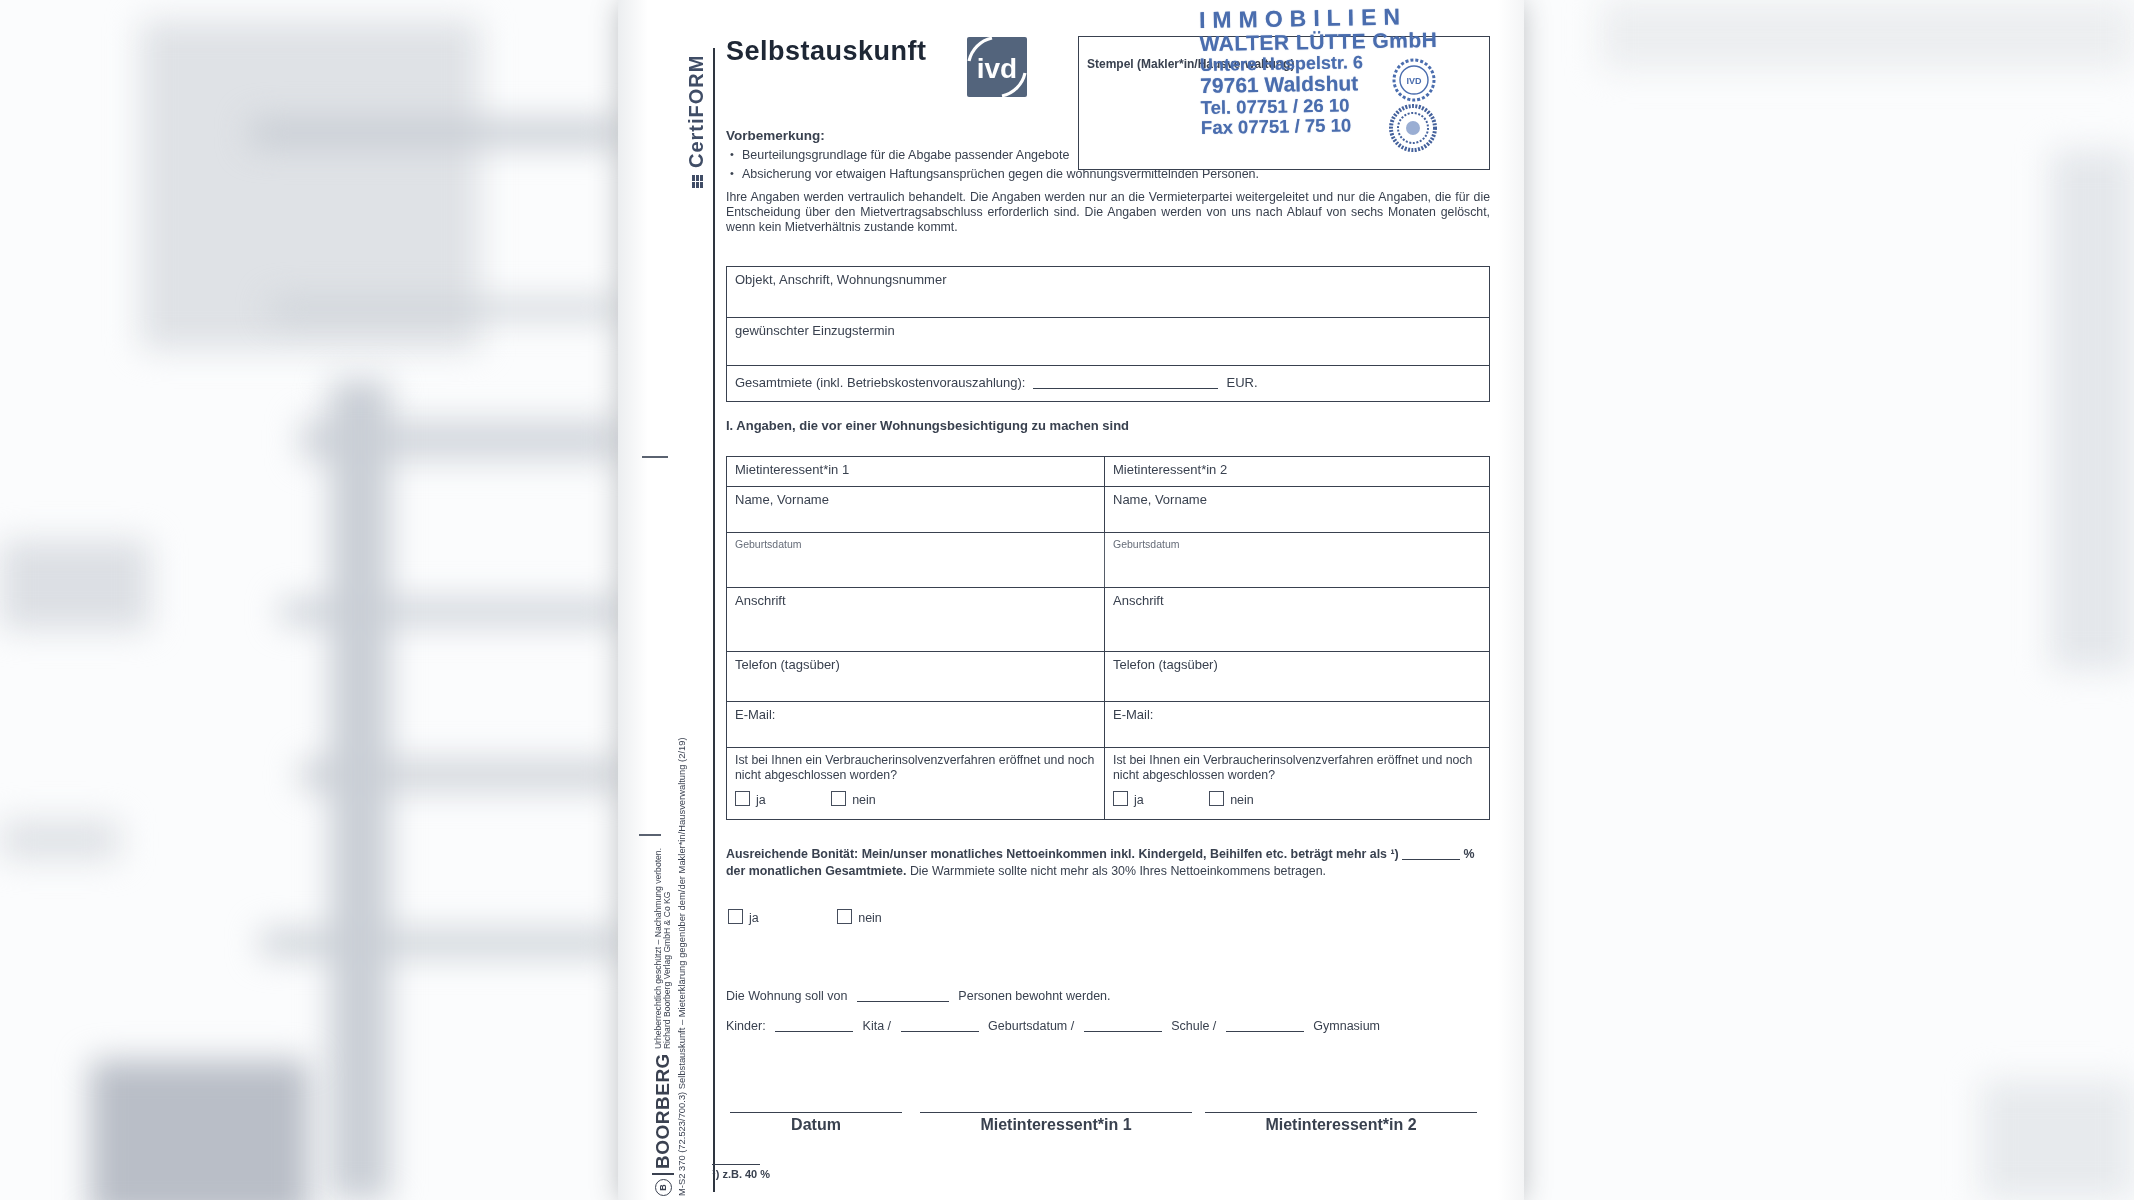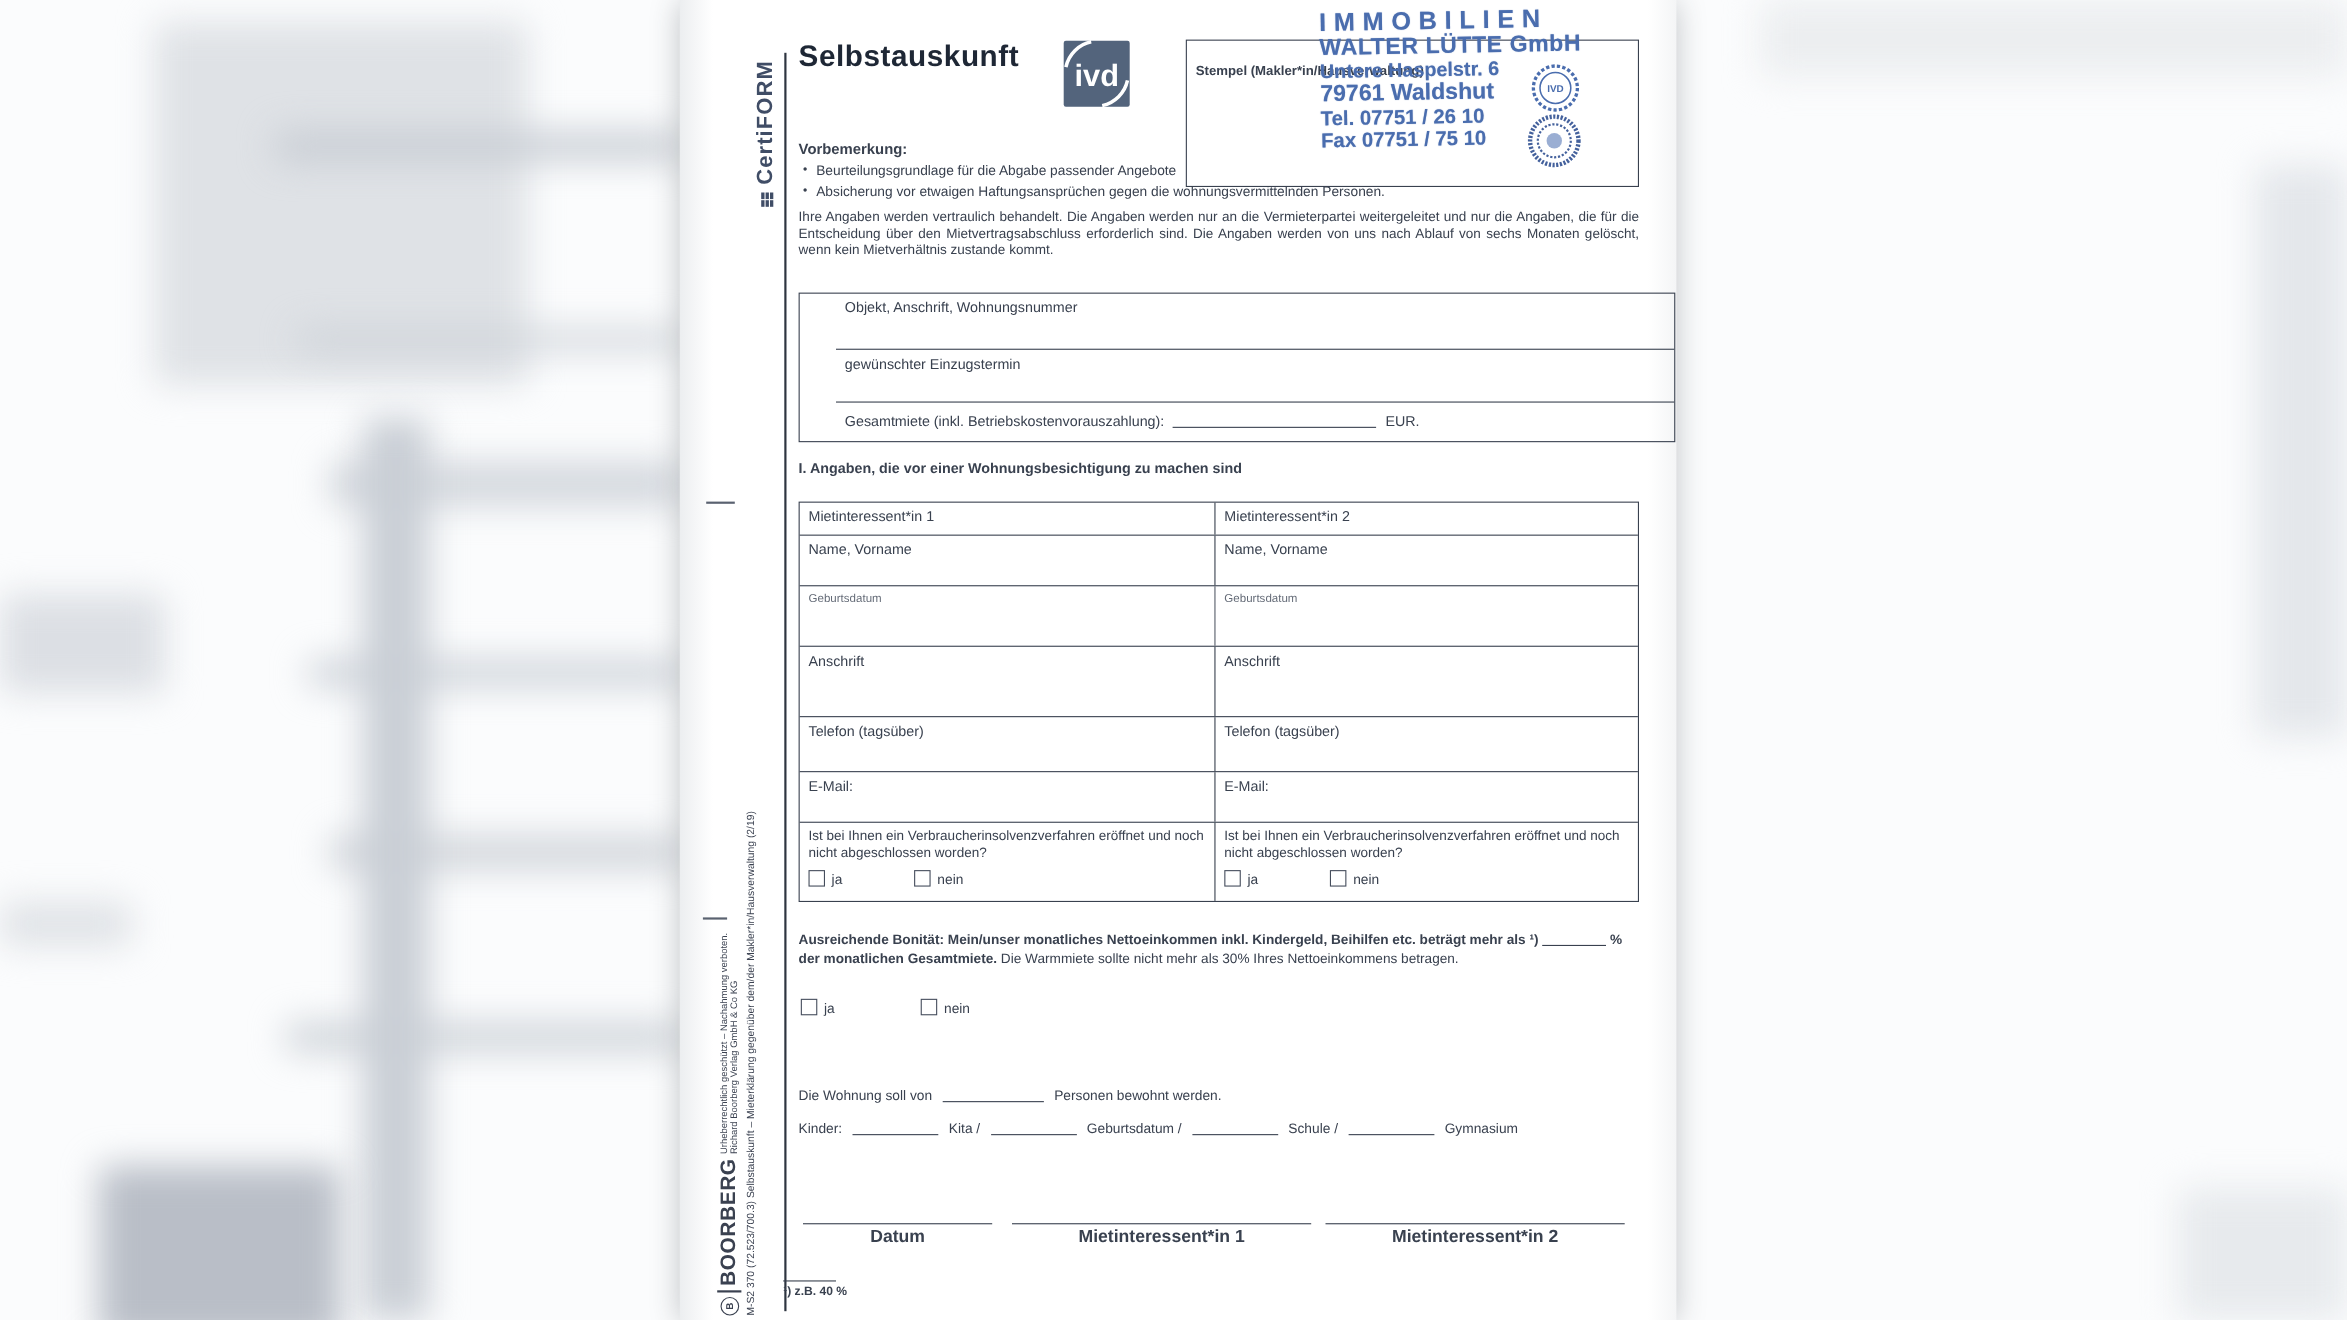--- a/index.html
+++ b/index.html
@@ -146,21 +146,21 @@
     <circle cx="30" cy="72" r="7" fill="#6f8cc0" opacity="0.7"></circle>
   </svg>
 
   <div class="abs" style="left:108px;top:128px;width:764px;">
     <div class="h-small">Vorbemerkung:</div>
     <div class="bullet" style="margin-top:3px;">Beurteilungsgrundlage für die Abgabe passender Angebote</div>
     <div class="bullet">Absicherung vor etwaigen Haftungsansprüchen gegen die wohnungsvermittelnden Personen.</div>
     <div class="justify" style="margin-top:6px;">Ihre Angaben werden vertraulich behandelt. Die Angaben werden nur an die Vermieterpartei weitergeleitet und nur die Angaben, die für die Entscheidung über den Mietvertragsabschluss erforderlich sind. Die Angaben werden von uns nach Ablauf von sechs Monaten gelöscht, wenn kein Mietverhältnis zustande kommt.</div>
   </div>
 
-  <div class="abs obox" style="left:108px;top:266px;width:762px;height:134px;padding-left:33px;">
+  <div class="abs obox" style="left:108px;top:266px;width:762px;height:134px;">
     <div class="ocell" style="height:50px;">
       <span>Objekt, Anschrift, Wohnungsnummer</span>
     </div>
     <div class="ocell bt" style="height:48px;">
       <span>gewünschter Einzugstermin</span>
     </div>
     <div class="ocell bt" style="height:34px;display:flex;align-items:center;gap:8px;">
       <span>Gesamtmiete (inkl. Betriebskostenvorauszahlung):</span>
       <span class="blank" style="width:185px;"></span>
       <span>EUR.</span>

